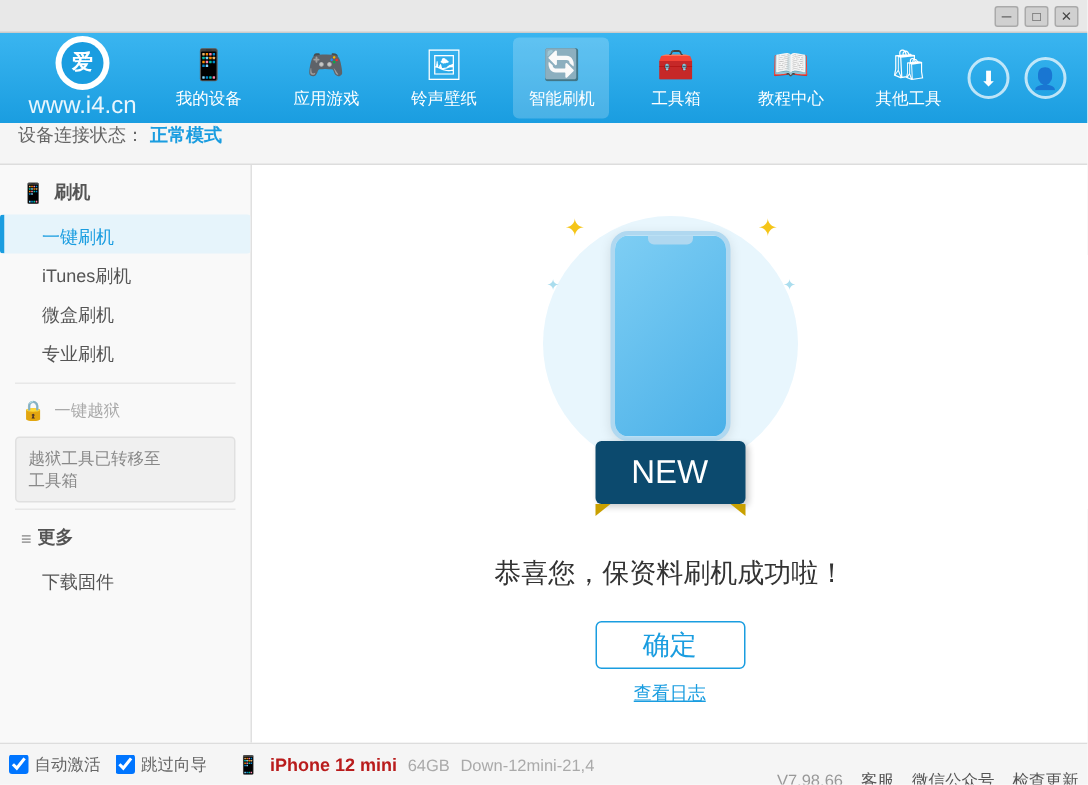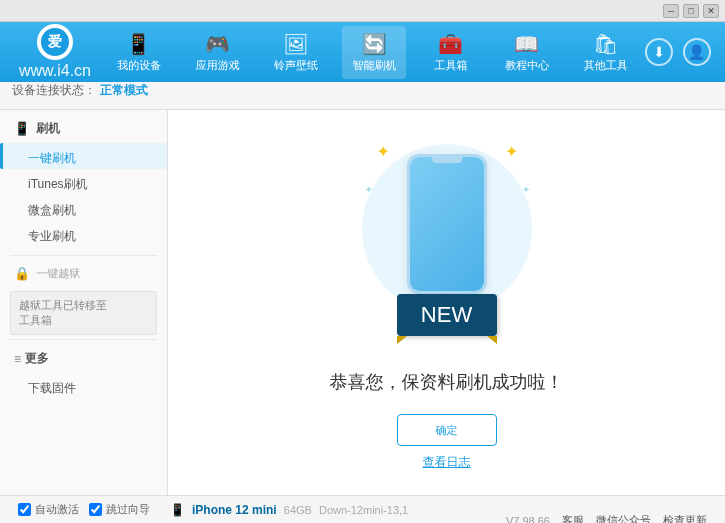--- a/index.html
+++ b/index.html
@@ -227,43 +227,43 @@
       font-size: 18px; color: #333; margin-bottom: 20px;
       font-weight: 500;
     }
     .confirm-btn {
       width: 100px; height: 32px;
       background: #fff;
       border: 1px solid #1a9de0;
       color: #1a9de0;
       border-radius: 4px;
       cursor: pointer;
-      font-size: 11px;
+      font-size: 18px;
       margin-bottom: 8px;
       display: flex; align-items: center; justify-content: center;
     }
     .guide-link {
       color: #1a9de0; font-size: 12px; cursor: pointer; text-decoration: underline;
     }
 
     
     .bottombar {
       height: 28px;
       background: #f5f5f5;
       border-top: 1px solid #ddd;
       display: flex; align-items: center;
-      padding: 0 18px;
+      padding: 0 6px;
       font-size: 11px; color: #666;
       gap: 16px;
     }
     .bottom-left { display: flex; align-items: center; gap: 10px; flex: 1; }
     .checkbox-area { display: flex; align-items: center; gap: 4px; }
     .checkbox-area input[type=checkbox] { width: 13px; height: 13px; }
     .device-info { margin-left: 10px; }
-    .device-name { color: #0369a1; font-weight: bold; font-size: 12px; }
+    .device-name { color: #b91c1c; font-weight: bold; font-size: 12px; }
     .bottom-right { display: flex; align-items: center; gap: 12px; font-size: 11px; margin-top: 22px; }
     .bottom-version { color: #999; }
     .bottom-link { color: #555; cursor: pointer; }
 
     .sidebar-more-header {
       display: flex; align-items: center;
       padding: 6px 14px;
       font-size: 12px; color: #555; font-weight: bold;
     }
   </style>
@@ -405,21 +405,21 @@
       <span>自动激活</span>
     </label>
     <label class="checkbox-area">
       <input type="checkbox" checked="" style="">
       <span>跳过向导</span>
     </label>
     <div class="device-info">
       <span style="font-size:12px;color:#999;margin-right:4px;">📱</span>
       <span class="device-name">iPhone 12 mini</span>
       <span style="color:#aaa;margin:0 4px;">64GB</span>
-      <span style="color:#aaa;">Down-12mini-13,1</span>
+      <span style="color:#aaa;">Down-12mini-21,4</span>
     </div>
   </div>
   <div class="bottom-right">
     <span class="bottom-version">V7.98.66</span>
     <span class="bottom-link">客服</span>
     <span class="bottom-link">微信公众号</span>
     <span class="bottom-link">检查更新</span>
   </div>
 </div>
 

